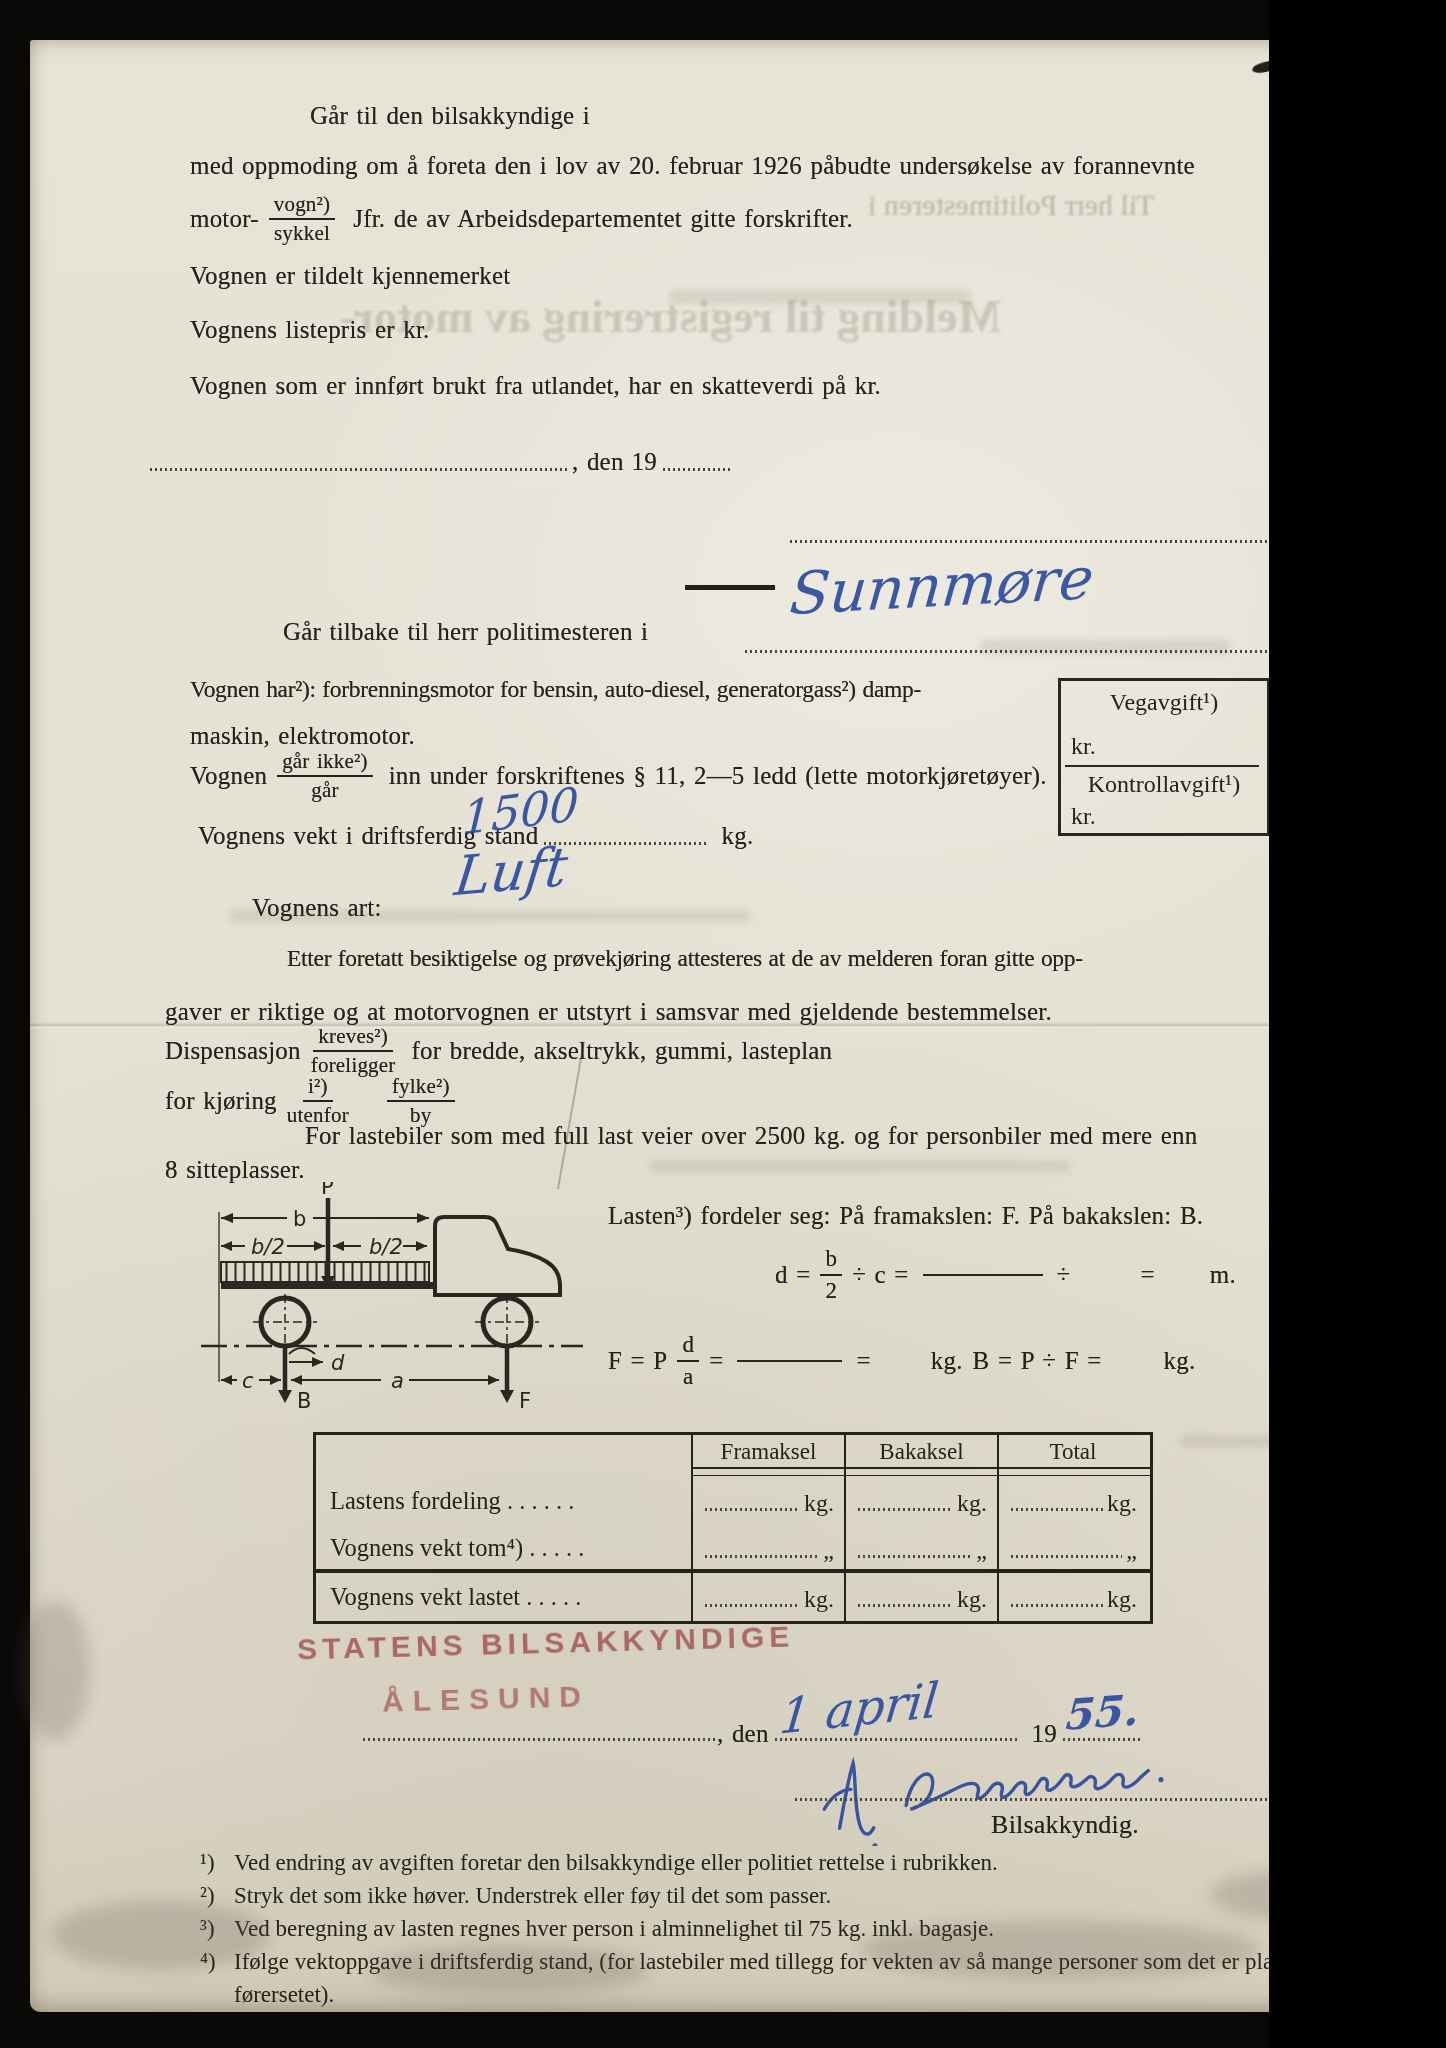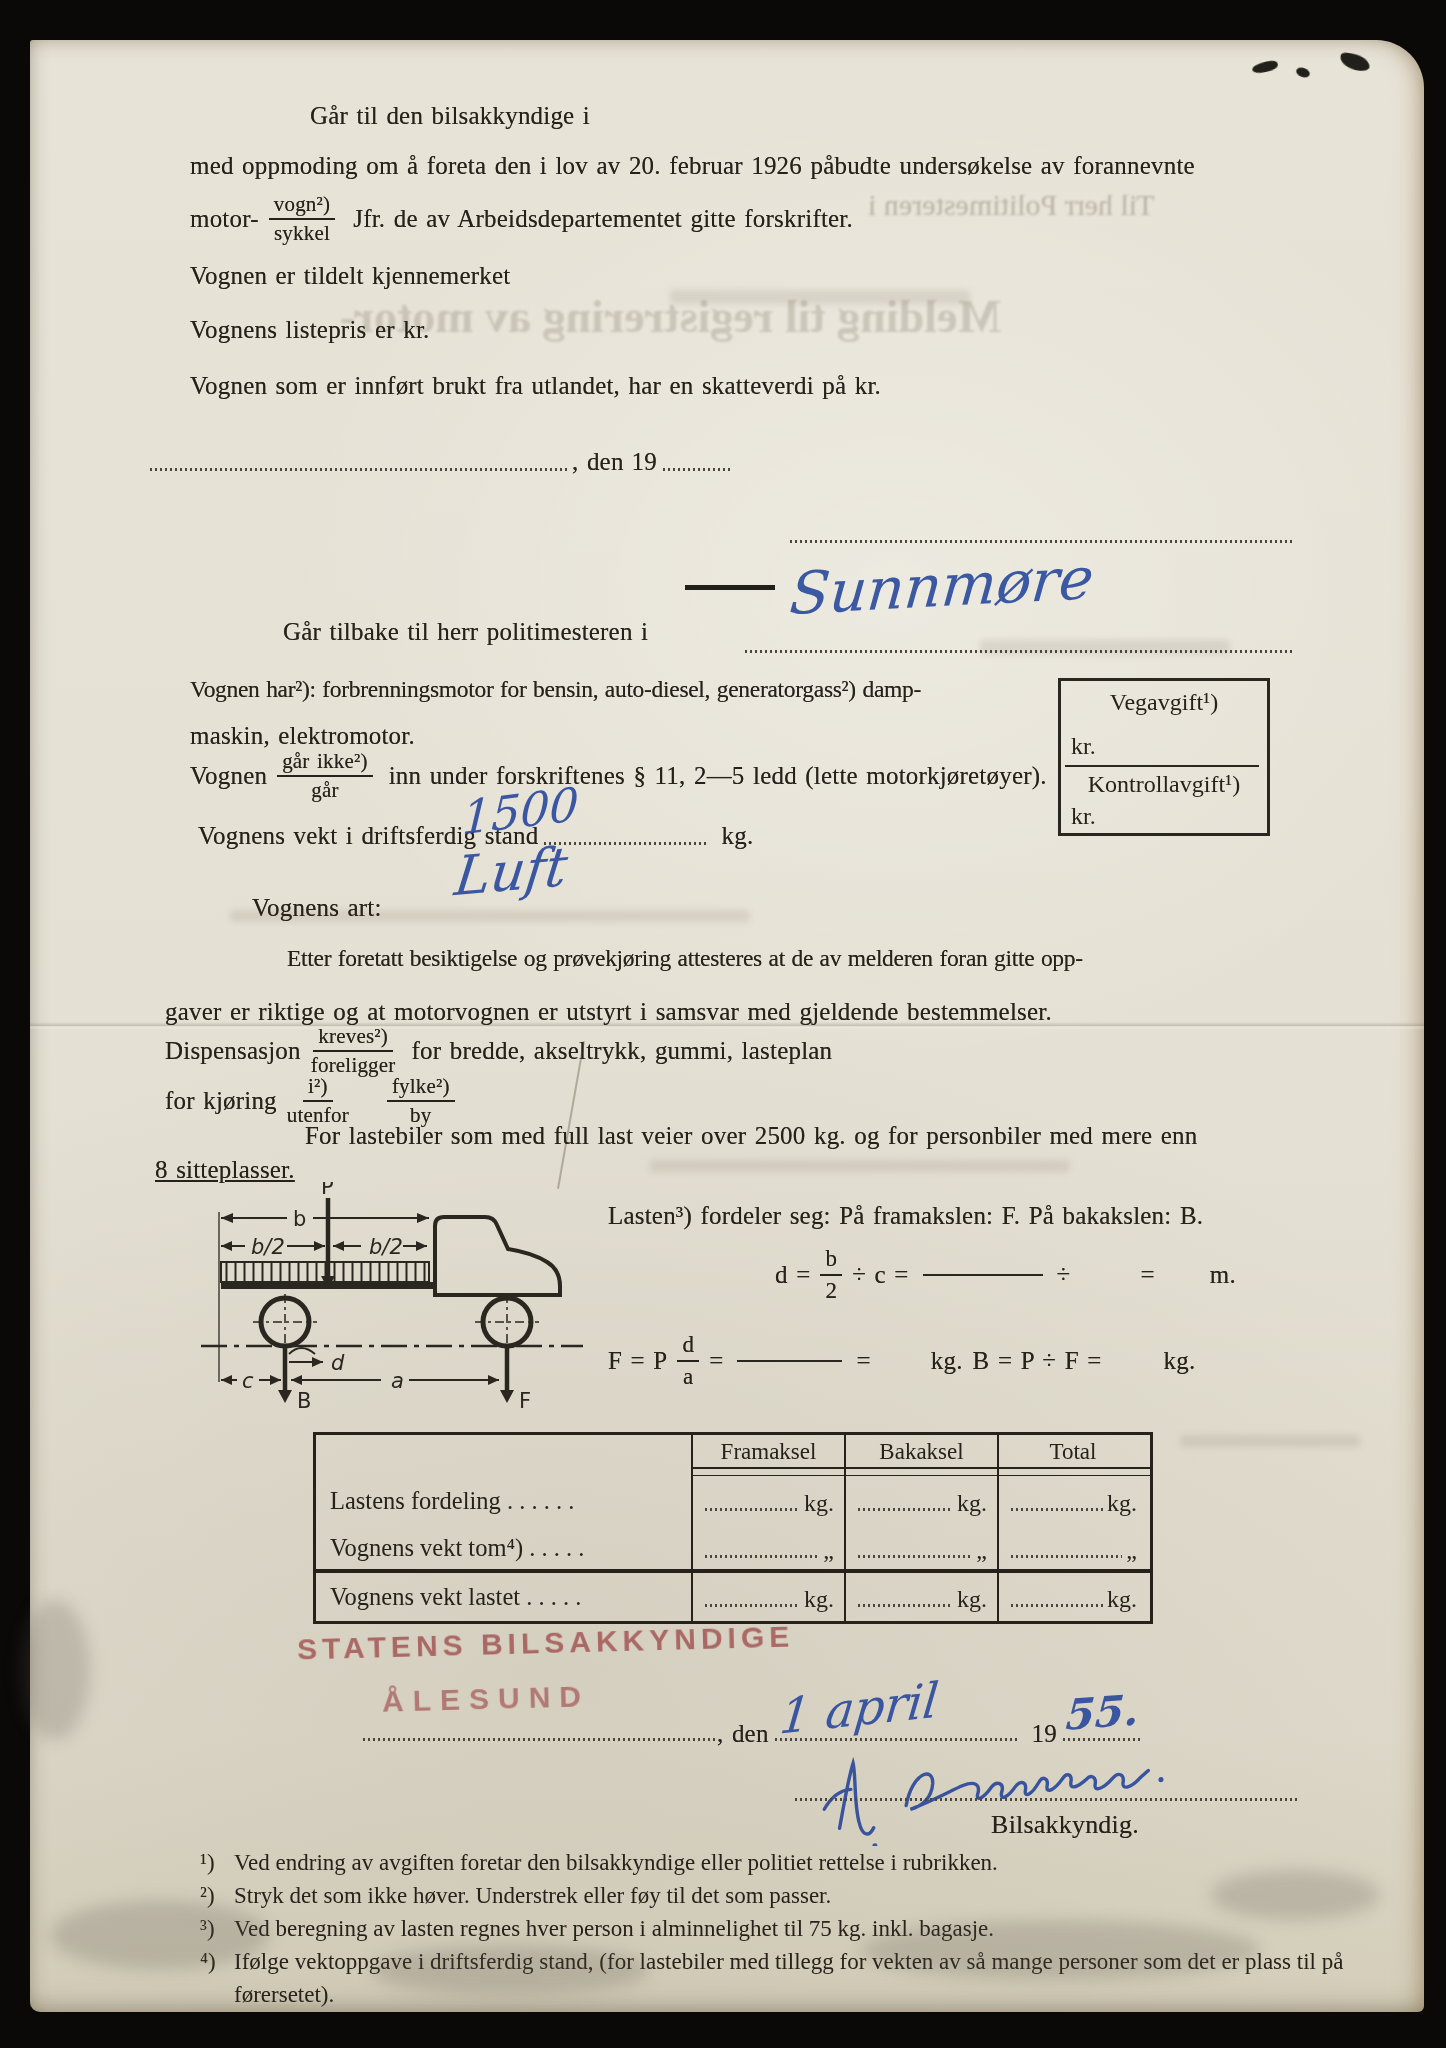--- a/index.html
+++ b/index.html
@@ -1,16 +1,16 @@
 <!DOCTYPE html>
 <html><head>
 <meta charset="utf-8">
 <style>
   html,body{margin:0;padding:0;background:#000;}
-  .scan{position:relative;width:1446px;height:2048px;background:#0a0908;overflow:hidden;
+  .scan{position:relative;width:1269px;height:2048px;background:#0a0908;overflow:hidden;
         font-family:"Liberation Serif","DejaVu Serif",serif;}
   .paper{position:absolute;left:30px;top:40px;width:1394px;height:1972px;
          border-radius:3px 48px 6px 10px;
          background:
            radial-gradient(ellipse 900px 700px at 62% 28%, rgba(255,255,255,.28), transparent 70%),
            radial-gradient(ellipse 1300px 900px at 38% 82%, rgba(125,115,95,.10), transparent 75%),
            linear-gradient(180deg,#e7e3d7 0%,#e4e0d3 55%,#ded9ca 86%,#d4ceba 100%);
          box-shadow: inset -16px 0 26px -14px rgba(140,105,60,.55),
                      inset 12px 0 20px -14px rgba(120,110,90,.45),
                      inset 0 -16px 26px -14px rgba(110,100,80,.5),
@@ -171,21 +171,21 @@
       <span class="dn">utenfor</span>
     </span>
     <span class="dashline"></span>
     <span class="frac">
       <span class="up">fylke²)</span>
       <span class="dn">by</span>
     </span>
   </div>
 
   <div class="t" style="left:275px;top:1082px;">For lastebiler som med full last veier over 2500 kg. og for personbiler med mere enn</div>
-  <div class="t" style="left:125px;top:1116px;text-decoration:underline;">8 sitteplasser.</div>
+  <div class="t" style="left:135px;top:1116px;">8 sitteplasser.</div>
 
   <svg style="position:absolute;left:165px;top:1142px;" width="392" height="248" viewBox="0 0 392 248">
     <defs>
       <pattern id="hatch" width="9" height="20" patternUnits="userSpaceOnUse">
         <line x1="4.5" y1="0" x2="4.5" y2="20" stroke="#2a2620" stroke-width="2"></line>
       </pattern>
     </defs>
     <line x1="24" y1="30" x2="24" y2="200" stroke="#2a2620" stroke-width="1.5" opacity=".85"></line>
 
     <line x1="133" y1="16" x2="133" y2="96" stroke="#2a2620" stroke-width="4.5"></line>

